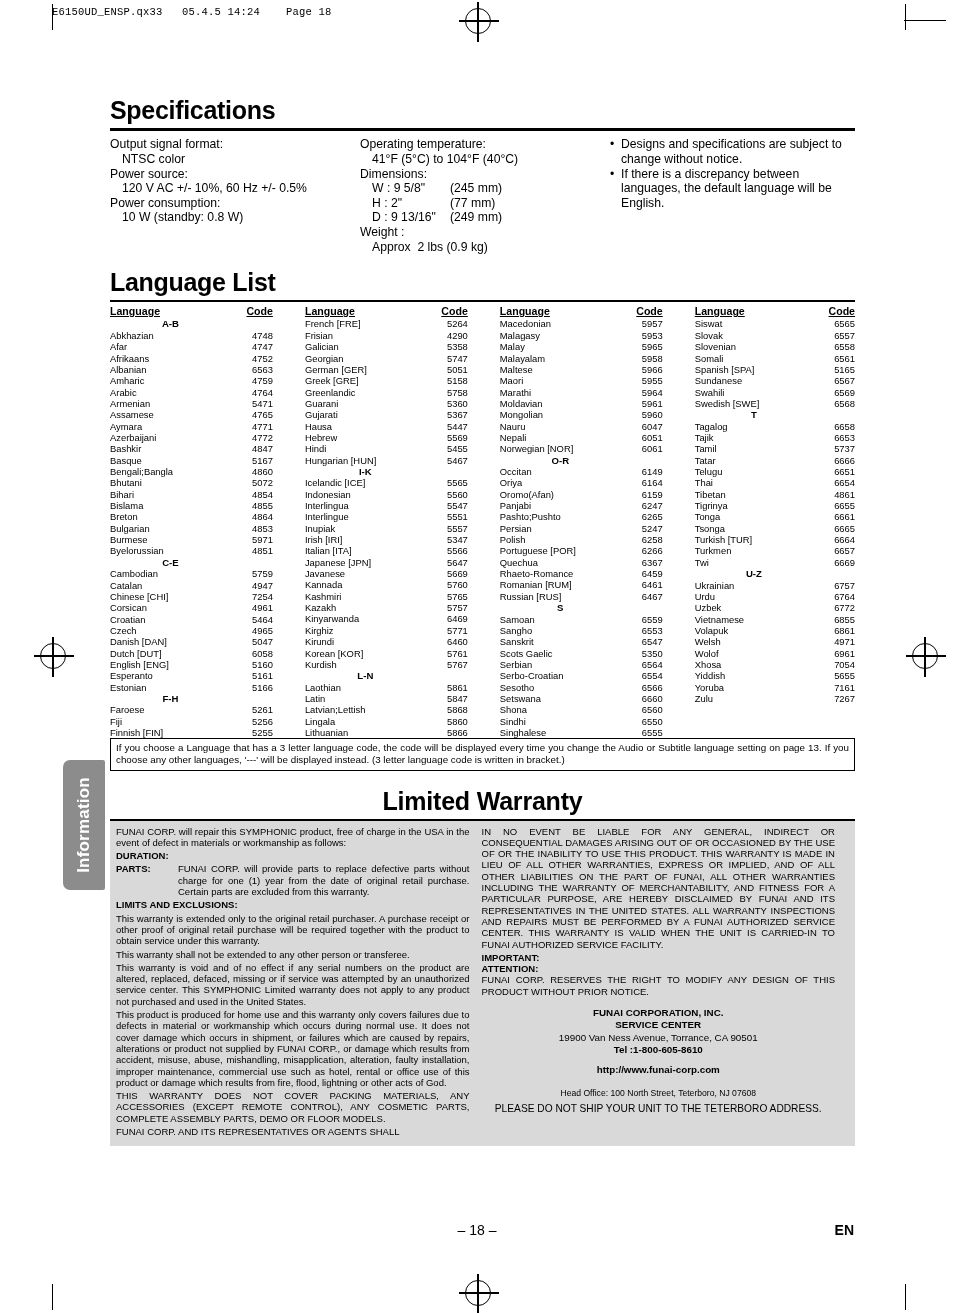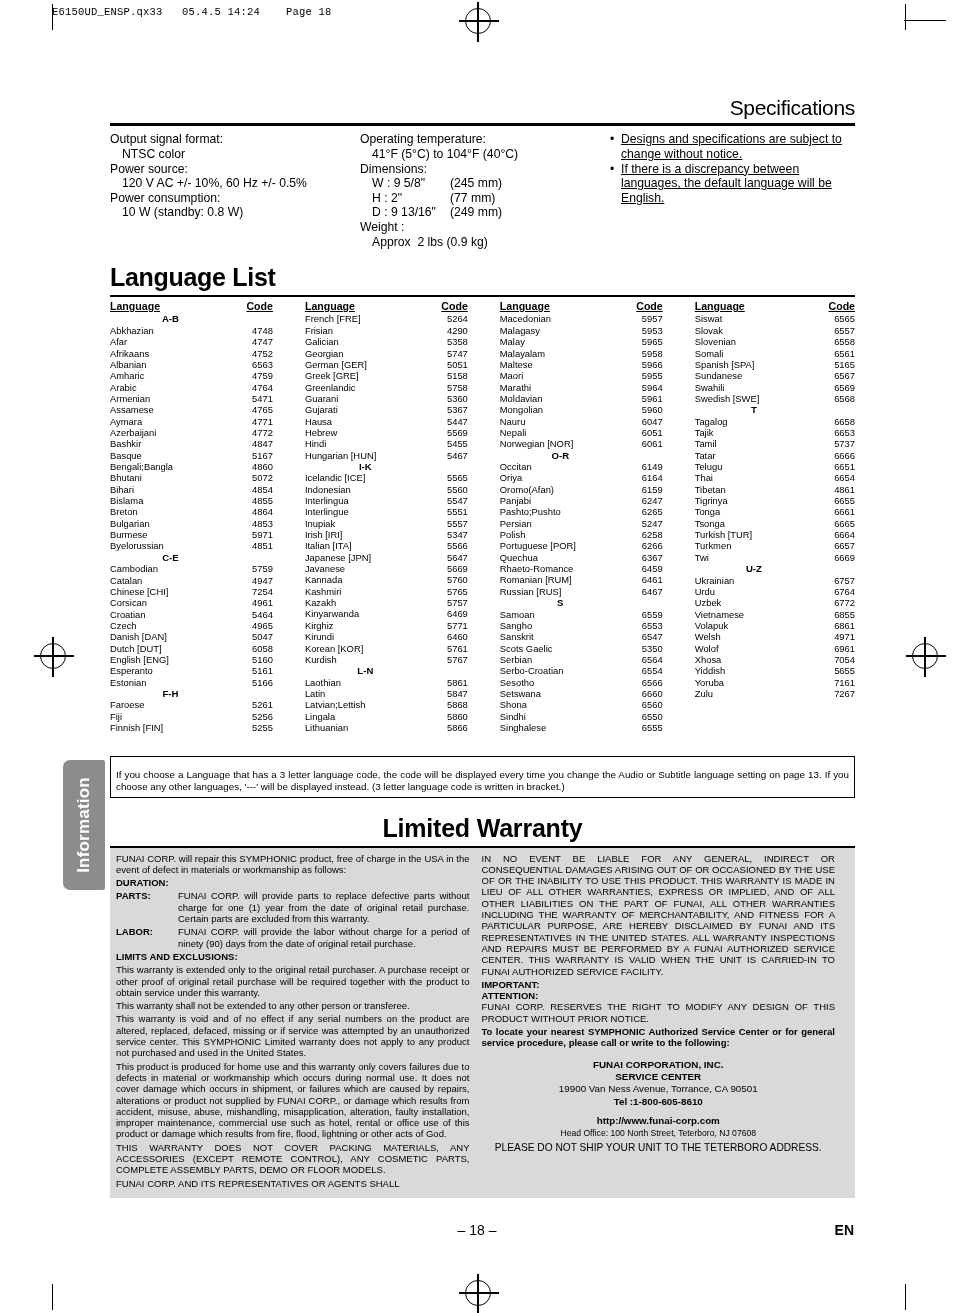--- a/index.html
+++ b/index.html
@@ -27,55 +27,55 @@
     font-size:10.5px; letter-spacing:0.2px; white-space:pre;
   }
   .prepress-rule { position:absolute; left:904px; top:20px; width:42px; height:1.3px; background:#000; }
 
   
   .page { position:absolute; left:0; top:0; width:954px; height:1313px; }
 
   .content { position:absolute; left:110px; top:96px; width:745px; }
 
   h1.section {
-    font-size:21px; font-weight:normal; margin:0 0 3px 0; letter-spacing:-0.3px;text-align:right;
+    font-size:25px; font-weight:bold; margin:0 0 3px 0; letter-spacing:-0.3px;
   }
   .rule-double { border-top:2.4px solid #000; border-bottom:1.1px solid #000; height:3.4px; margin-bottom:6px; }
   .rule-single { border-top:2.2px solid #000; margin-bottom:4px; }
 
   
   .spec-wrap { display:flex; font-size:12.2px; line-height:14.6px; }
   .spec-col { }
   .spec-col.c1 { width:250px; }
   .spec-col.c2 { width:250px; }
   .spec-col.c3 { width:245px; }
   .spec-line { white-space:pre; }
   .spec-line.ind { padding-left:12px; }
   .spec-dim { display:flex; padding-left:12px; }
   .spec-dim .k { width:78px; white-space:pre; }
   .spec-dim .v { white-space:pre; }
   .bullet { display:flex; margin-bottom:0px; }
   .bullet .dot { width:11px; flex:0 0 11px; }
-  .bullet .txt { flex:1;text-decoration:underline; }
+  .bullet .txt { flex:1; }
 
   
   h1.lang-title { font-size:25px; font-weight:bold; margin:14px 0 3px 0; letter-spacing:-0.3px; }
   .lang-wrap { display:flex; margin-top:1px;gap:32px; }
   .lang-col { width:187px; font-size:9.4px; line-height:11.35px; }
   .lang-col:last-child { width:184px; }
   .lang-head { display:flex; justify-content:space-between; font-weight:bold; font-size:10.6px; padding-bottom:1px; }
   .lang-head span { text-decoration:underline; }
   .lang-row { display:flex; justify-content:space-between; white-space:nowrap; }
   .lang-row .name { padding-right:6px; }
   .lang-row .code { font-variant-numeric:tabular-nums; }
   .lang-group { text-align:center; font-weight:bold; font-size:9.6px; line-height:11.4px; padding-right:42px; }
 
   
   .note-box {
-    border:1.4px solid #000; margin-top:23px; padding:12px 5px 4px 5px;
+    border:1.4px solid #000; margin-top:0; padding:3px 5px 4px 5px;
     font-size:9.8px; line-height:11.6px; text-align:justify;
   }
 
   
   .info-tab {
     position:absolute; left:63px; top:760px; width:42px; height:130px;
     background:#8c8c8c; border-top-left-radius:7px; border-bottom-left-radius:7px;
     border-top-right-radius:2px; border-bottom-right-radius:2px;
   }
   .info-tab span {
@@ -93,21 +93,21 @@
   .w-col { width:364px; font-size:9.5px; line-height:11.3px; text-align:justify; }
   .w-col p { margin:0 0 2px 0; }
   .w-col p.tight { margin-bottom:0; }
   .w-bold { font-weight:bold; }
   .w-def { display:flex; margin-bottom:2px; }
   .w-def .term { width:62px; flex:0 0 62px; font-weight:bold; }
   .w-def .desc { flex:1; text-align:justify; }
   .contact { text-align:center; margin-top:10px; }
   .contact .b { font-weight:bold; font-size:9.8px; line-height:12.4px; }
   .contact .n { font-size:9.8px; line-height:12.4px; }
-  .contact .small { font-size:8.6px; line-height:10.6px; }
+  .contact .small { font-size:8.6px; line-height:10.6px;margin-top:12px; }
   .contact .final { font-size:10.2px; line-height:13px; margin-top:3px; }
   .gap8 { height:7px; }
 
   
   .footer-page {
     position:absolute; left:0; top:1222px; width:954px; text-align:center;
     font-size:14px; font-weight:500;
   }
   .footer-lang {
     position:absolute; right:100px; top:1222px; font-size:14px; font-weight:bold;
@@ -768,41 +768,36 @@
 
     <div class="warranty-box">
 
       <div class="w-col">
         <p>FUNAI CORP. will repair this SYMPHONIC product, free of charge in the USA in the event of defect in materials or workmanship as follows:</p>
         <p class="w-bold">DURATION:</p>
         <div class="w-def">
           <div class="term">PARTS:</div>
           <div class="desc">FUNAI CORP. will provide parts to replace defective parts without charge for one (1) year from the date of original retail purchase. Certain parts are excluded from this warranty.</div>
         </div>
-        <div class="w-def">
-          <div class="term">LABOR:</div>
-          <div class="desc">FUNAI CORP. will provide the labor without charge for a period of ninety (90) days from the date of original retail purchase.</div>
-        </div>
         <p class="w-bold">LIMITS AND EXCLUSIONS:</p>
         <div id="limits-paras">
             <p>This warranty is extended only to the original retail purchaser. A purchase receipt or other proof of original retail purchase will be required together with the product to obtain service under this warranty.</p>
             <p>This warranty shall not be extended to any other person or transferee.</p>
             <p>This warranty is void and of no effect if any serial numbers on the product are altered, replaced, defaced, missing or if service was attempted by an unauthorized service center. This SYMPHONIC Limited warranty does not apply to any product not purchased and used in the United States.</p>
             <p>This product is produced for home use and this warranty only covers failures due to defects in material or workmanship which occurs during normal use. It does not cover damage which occurs in shipment, or failures which are caused by repairs, alterations or product not supplied by FUNAI CORP., or damage which results from accident, misuse, abuse, mishandling, misapplication, alteration, faulty installation, improper maintenance, commercial use such as hotel, rental or office use of this product or damage which results from fire, flood, lightning or other acts of God.</p>
             <p>THIS WARRANTY DOES NOT COVER PACKING MATERIALS, ANY ACCESSORIES (EXCEPT REMOTE CONTROL), ANY COSMETIC PARTS, COMPLETE ASSEMBLY PARTS, DEMO OR FLOOR MODELS.</p>
             <p>FUNAI CORP. AND ITS REPRESENTATIVES OR AGENTS SHALL</p>
           </div>
       </div>
 
       <div class="w-col">
         <p>IN NO EVENT BE LIABLE FOR ANY GENERAL, INDIRECT OR CONSEQUENTIAL DAMAGES ARISING OUT OF OR OCCASIONED BY THE USE OF OR THE INABILITY TO USE THIS PRODUCT. THIS WARRANTY IS MADE IN LIEU OF ALL OTHER WARRANTIES, EXPRESS OR IMPLIED, AND OF ALL OTHER LIABILITIES ON THE PART OF FUNAI, ALL OTHER WARRANTIES INCLUDING THE WARRANTY OF MERCHANTABILITY, AND FITNESS FOR A PARTICULAR PURPOSE, ARE HEREBY DISCLAIMED BY FUNAI AND ITS REPRESENTATIVES IN THE UNITED STATES. ALL WARRANTY INSPECTIONS AND REPAIRS MUST BE PERFORMED BY A FUNAI AUTHORIZED SERVICE CENTER. THIS WARRANTY IS VALID WHEN THE UNIT IS CARRIED-IN TO FUNAI AUTHORIZED SERVICE FACILITY.</p>
         <p class="w-bold tight">IMPORTANT:</p>
         <p class="w-bold tight">ATTENTION:</p>
         <p>FUNAI CORP. RESERVES THE RIGHT TO MODIFY ANY DESIGN OF THIS PRODUCT WITHOUT PRIOR NOTICE.</p>
-        <p class="w-bold">To locate your nearest SYMPHONIC Authorized Service Center or for general service procedure, please call or write to the following:</p>
 
         <div class="contact">
           <div class="b">FUNAI CORPORATION, INC.</div>
           <div class="b">SERVICE CENTER</div>
           <div class="n">19900 Van Ness Avenue, Torrance, CA 90501</div>
           <div class="b">Tel :1-800-605-8610</div>
           <div class="gap8"></div>
           <div class="b">http://www.funai-corp.com</div>
           <div class="small">Head Office: 100 North Street, Teterboro, NJ 07608</div>
           <div class="final">PLEASE DO NOT SHIP YOUR UNIT TO THE TETERBORO ADDRESS.</div>

